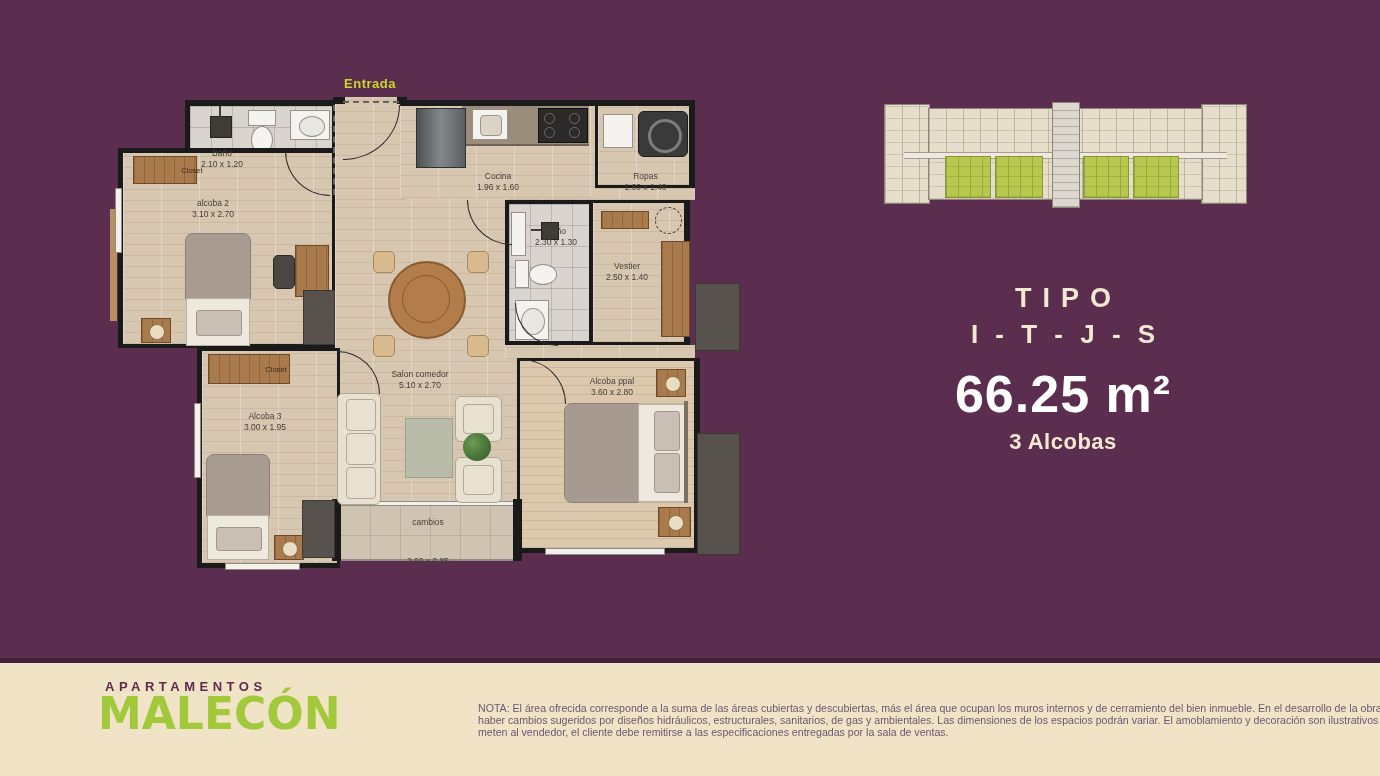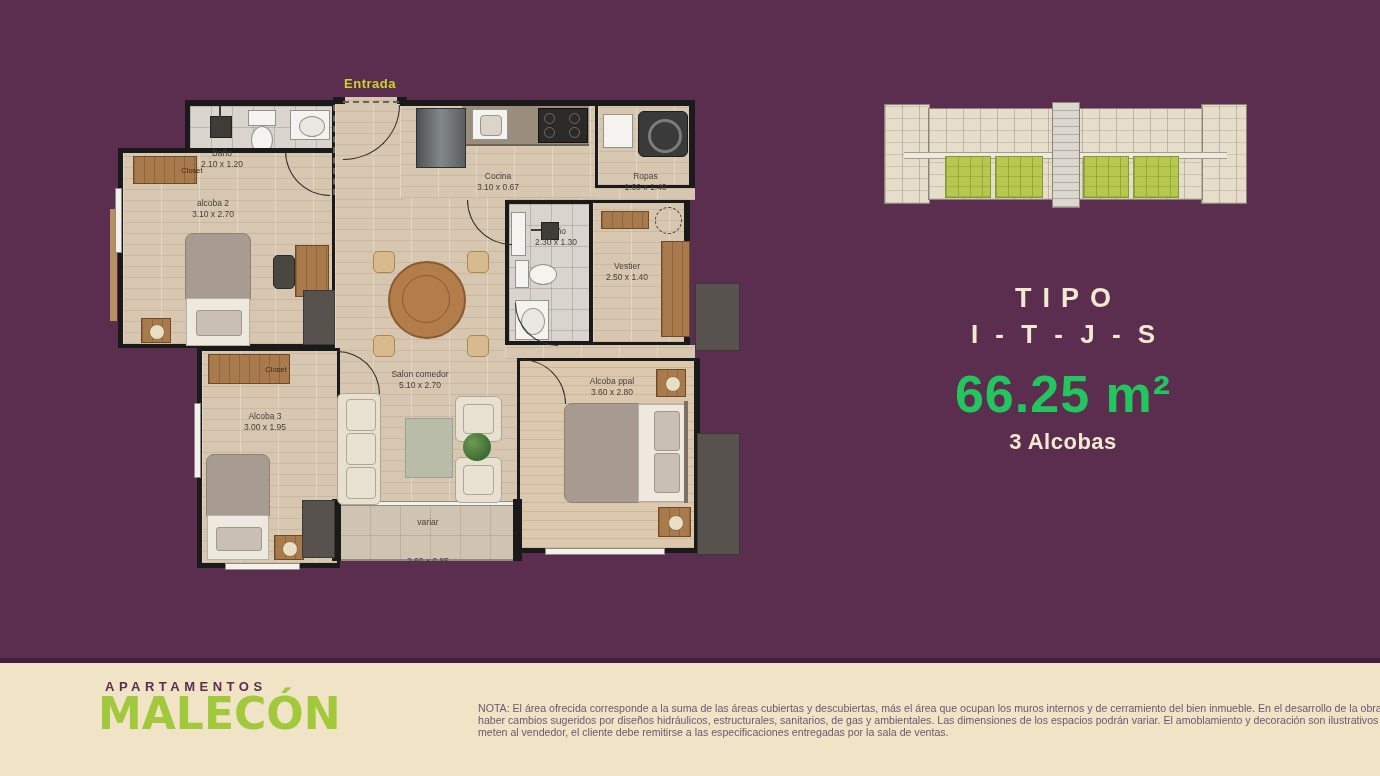--- a/index.html
+++ b/index.html
@@ -68,21 +68,21 @@
   .mp-green{position:absolute;box-sizing:border-box;background:#b6c94e;border:1px solid #86993a;
     background-image:repeating-linear-gradient(90deg, rgba(110,130,40,.45) 0 1px, rgba(0,0,0,0) 1px 12px),
                      repeating-linear-gradient(0deg, rgba(110,130,40,.3) 0 1px, rgba(0,0,0,0) 1px 10px);}
   .mp-core{position:absolute;box-sizing:border-box;background:#dcd7cf;border:1px solid #8d8477;
     background-image:repeating-linear-gradient(0deg, rgba(110,104,95,.4) 0 1px, rgba(0,0,0,0) 1px 8px);}
   .mp-corridor{position:absolute;background:#efe9df;border-top:1px solid #a59c8d;border-bottom:1px solid #a59c8d;}
   
   .info{position:absolute;left:880px;top:283px;width:366px;text-align:center;color:#f3e8d0;}
   .tipo{font-size:27px;font-weight:700;letter-spacing:11px;padding-left:11px;}
   .tipo-code{margin-top:5px;font-size:26px;font-weight:700;letter-spacing:5px;padding-left:5px;}
-  .area{margin-top:14px;font-size:52px;font-weight:800;color:#22c55e;letter-spacing:1px;}
+  .area{margin-top:14px;font-size:52px;font-weight:800;color:#ffffff;letter-spacing:1px;}
   .bedrooms{margin-top:5px;font-size:22px;font-weight:700;letter-spacing:.5px;}
   .entrada{position:absolute;left:330px;top:76px;width:80px;text-align:center;
     font-size:13px;font-weight:700;color:#c9d52c;letter-spacing:.5px;}
   
   .footer{position:absolute;left:0;top:658px;width:1380px;height:118px;box-sizing:border-box;
     background:#f1e3c6;border-top:5px solid #461f3e;}
   .logo{position:absolute;left:98px;top:16px;width:260px;}
   .logo-l1{font-size:13px;font-weight:700;letter-spacing:4.5px;color:#5d2b4e;margin-left:7px;}
   .logo-l2{font-size:44px;line-height:40px;font-weight:800;color:#a2c93b;letter-spacing:0px;
     font-family:"DejaVu Sans",sans-serif;}
@@ -129,21 +129,21 @@
     </div>
     <div style="position:absolute;left:138px;top:2px;width:48px;height:33px;background:#2c2a28;border:1px solid #111;">
       <div class="burner" style="left:5px;top:4px;"></div>
       <div class="burner" style="left:30px;top:4px;"></div>
       <div class="burner" style="left:5px;top:18px;"></div>
       <div class="burner" style="left:30px;top:18px;"></div>
     </div>
   </div>
   <div class="rlabel" style="left:333px;top:78px;width:100px;">
     <span style="display:block;">Cocina</span>
-    <span style="display:block;">3.10 x 0.67</span>
+    <span style="display:block;">1.96 x 1.60</span>
   </div>
 
   <div class="room wood" style="left:480px;top:7px;width:100px;height:88px;border-top-width:6px;border-right-width:6px;">
     <div class="furn-white" style="left:5px;top:8px;width:30px;height:34px;"></div>
     <div style="position:absolute;left:40px;top:5px;width:48px;height:44px;background:#3a3a3a;border:1px solid #1c1c1c;border-radius:6px;">
       <div style="position:absolute;left:9px;top:7px;width:28px;height:28px;border:3px solid #7d7d7d;border-radius:50%;"></div>
     </div>
   </div>
   <div class="rlabel" style="left:483px;top:78px;width:95px;">
     <span style="display:block;">Ropas</span>
@@ -256,21 +256,21 @@
   <div class="rlabel" style="left:437px;top:283px;width:120px;">
     <span style="display:block;">Alcoba ppal</span>
     <span style="display:block;text-align:center;">3.60 x 2.80</span>
   </div>
 
   <div class="room balc" style="left:225px;top:412px;width:175px;height:56px;border-width:0 0 2px 0;border-color:#8f897f;"></div>
   <div class="window" style="left:225px;top:408px;width:175px;height:5px;"></div>
   <div style="position:absolute;left:217px;top:406px;width:9px;height:62px;background:#1a1a1a;"></div>
   <div style="position:absolute;left:398px;top:406px;width:9px;height:62px;background:#1a1a1a;"></div>
   <div class="rlabel" style="left:258px;top:424px;width:110px;">
-    <span style="display:block;">variar</span>
+    <span style="display:block;">cambios</span>
     <span style="display:block;margin-top:28px;">2.60 x 0.85</span>
   </div>
 
   <div class="gray-block" style="left:188px;top:197px;width:32px;height:55px;"></div>
   <div class="gray-block" style="left:187px;top:407px;width:33px;height:58px;"></div>
   <div class="gray-block" style="left:580px;top:190px;width:45px;height:68px;"></div>
   <div class="gray-block" style="left:582px;top:340px;width:43px;height:122px;"></div>
 
   <div class="window" style="left:0px;top:95px;width:7px;height:65px;"></div>
   <div class="window" style="left:79px;top:310px;width:7px;height:75px;"></div>

